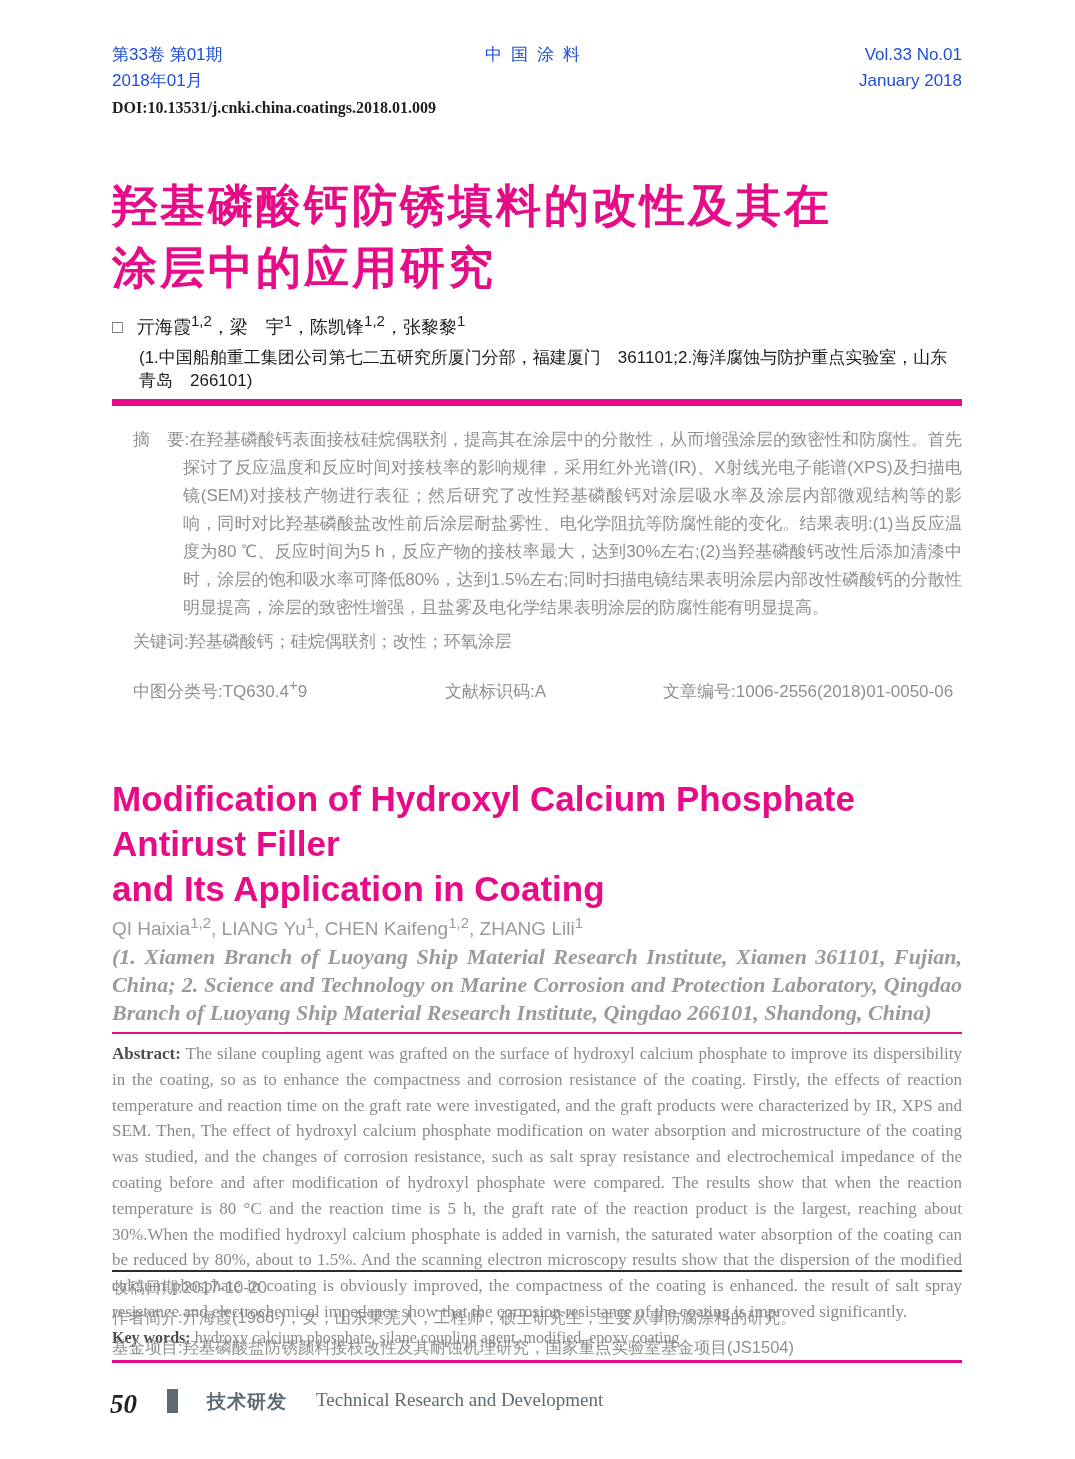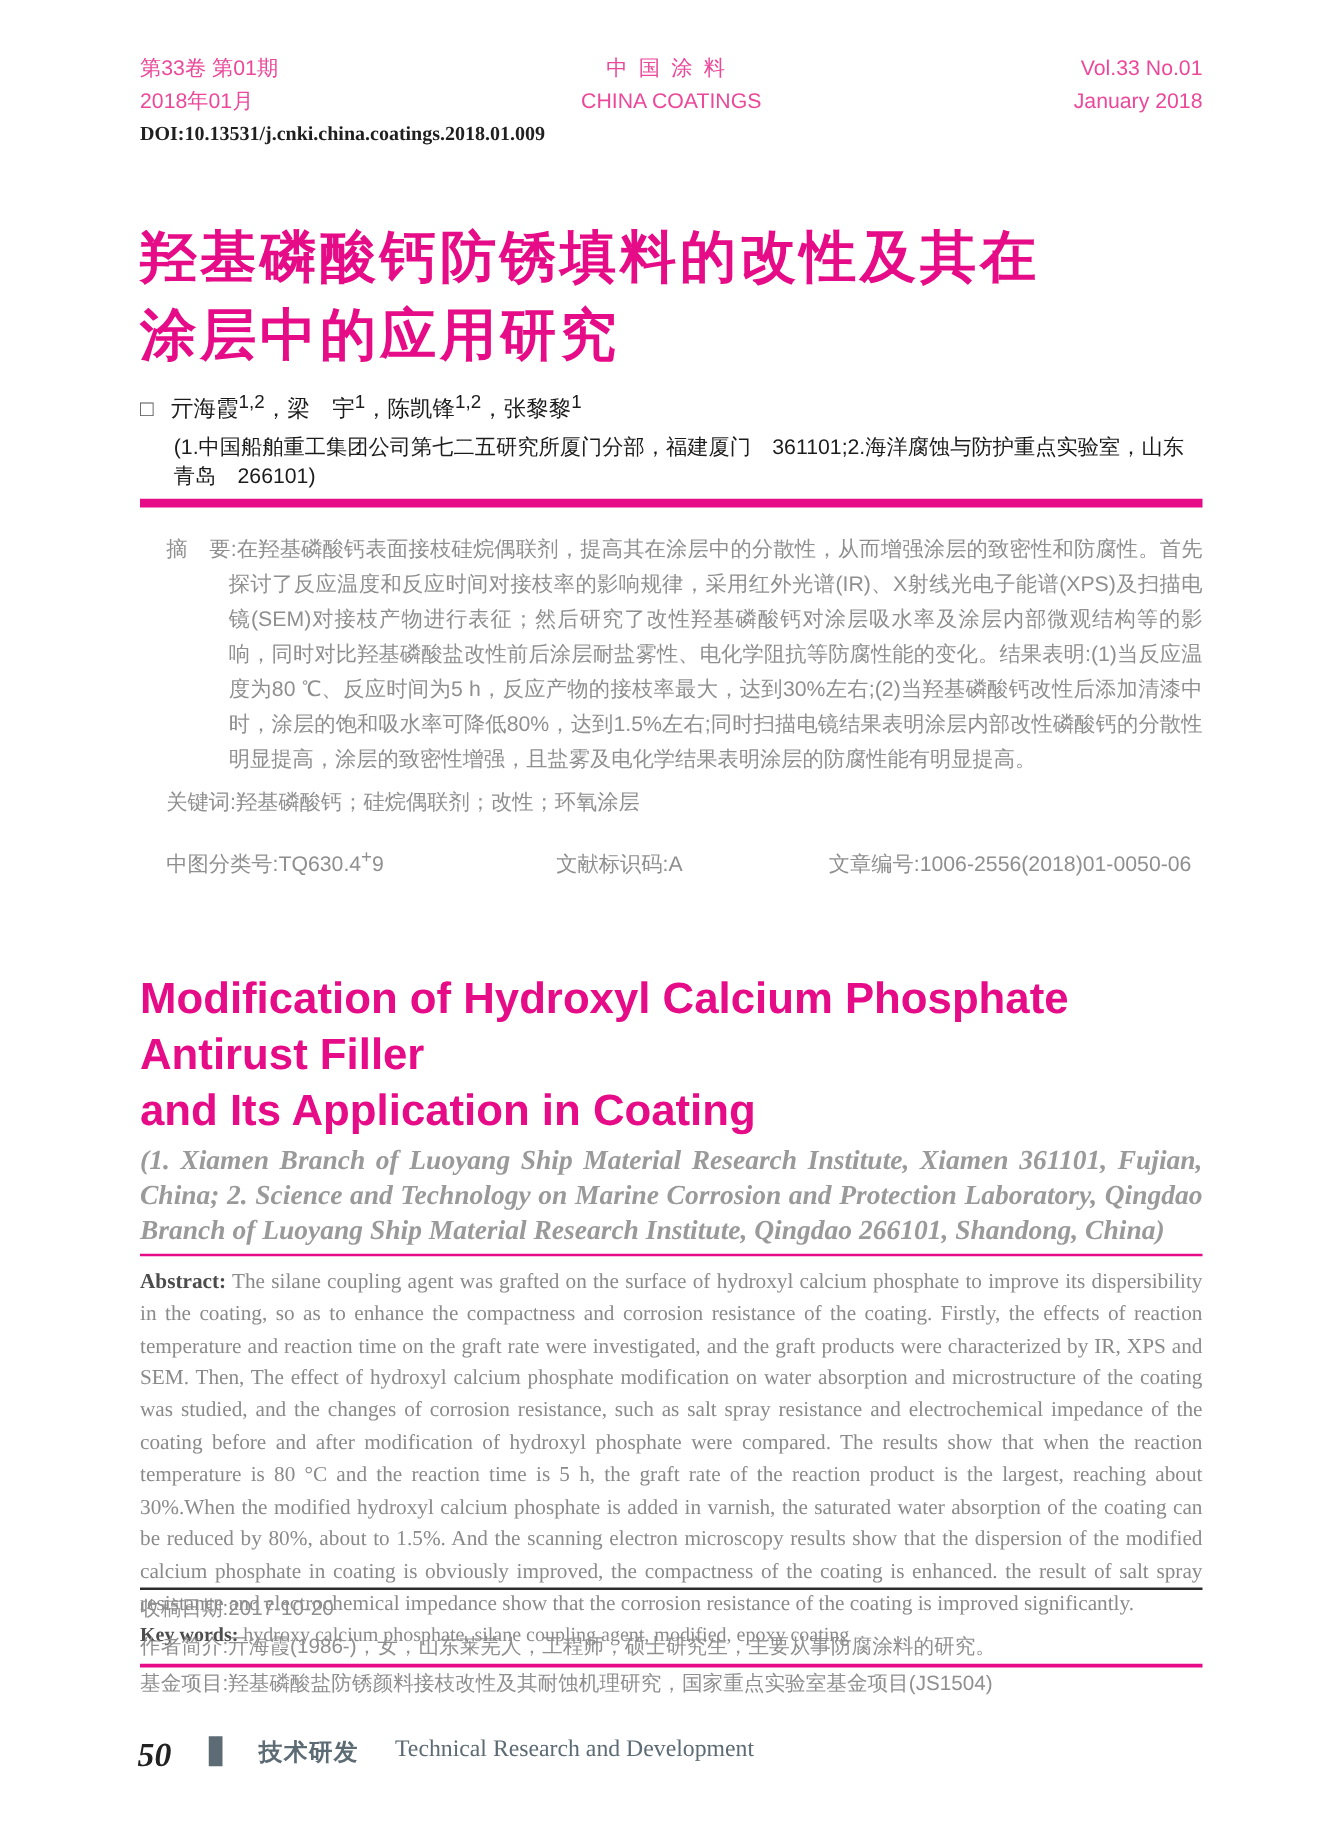--- a/index.html
+++ b/index.html
@@ -9,21 +9,21 @@
   }
   *{box-sizing:border-box;}
   html,body{margin:0;padding:0;}
   body{
     width:1075px;height:1459px;background:#ffffff;position:relative;overflow:hidden;
     font-family:"Liberation Sans",sans-serif;color:#1c1c1c;
   }
   .page{padding:42px 113px 0 112px;}
 
   
-  .masthead{display:flex;color:#ec4899;font-size:17px;line-height:26px;}
+  .masthead{display:flex;color:#1d4ed8;font-size:17px;line-height:26px;}
   .mh-left{flex:1;text-align:left;}
   .mh-center{flex:1.3;text-align:center;}
   .mh-center .cn{letter-spacing:9px;}
   .mh-right{flex:1;text-align:right;}
   .doi-line{font-family:"Liberation Serif",serif;color:#1f1f1f;font-size:16px;margin-top:5px;font-weight:bold;}
 
   
   .cn-title{color:var(--magenta);font-weight:bold;font-size:45px;line-height:62px;letter-spacing:3px;margin-top:58px;}
   .cn-authors{margin-top:16px;font-size:18px;color:#1c1c1c;}
   .cn-authors .mark{margin-right:14px;color:#555;}
@@ -68,21 +68,20 @@
 
 <div class="page">
 
   <div class="masthead">
     <div class="mh-left">
       <div>第33卷 第01期</div>
       <div>2018年01月</div>
     </div>
     <div class="mh-center">
       <div class="cn">中国涂料</div>
-      <div>CHINA COATINGS</div>
     </div>
     <div class="mh-right">
       <div>Vol.33  No.01</div>
       <div>January  2018</div>
     </div>
   </div>
   <div class="doi-line">DOI:10.13531/j.cnki.china.coatings.2018.01.009</div>
 
   <div class="cn-title">
     <div>羟基磷酸钙防锈填料的改性及其在</div>
@@ -103,20 +102,23 @@
       <div class="m2"><span>文献标识码:</span><span>A</span></div>
       <div class="m3"><span>文章编号:</span><span>1006-2556(2018)01-0050-06</span></div>
     </div>
   </div>
 
   <div class="en-title">
     <div>Modification of Hydroxyl Calcium Phosphate Antirust Filler</div>
     <div>and Its Application in Coating</div>
   </div>
 
+  <div class="en-authors">
+    <span>QI Haixia</span><sup>1,2</sup><span>, </span><span>LIANG Yu</span><sup>1</sup><span>, </span><span>CHEN Kaifeng</span><sup>1,2</sup><span>, </span><span>ZHANG Lili</span><sup>1</sup>
+  </div>
   <div class="en-affil">(1. Xiamen Branch of Luoyang Ship Material Research Institute, Xiamen 361101, Fujian, China; 2. Science and Technology on Marine Corrosion and Protection Laboratory, Qingdao Branch of Luoyang Ship Material Research Institute, Qingdao 266101, Shandong, China)</div>
   <div class="rule-thin"></div>
 
   <div class="en-abs"><span class="lbl">Abstract:</span> <span>The silane coupling agent was grafted on the surface of hydroxyl calcium phosphate to improve its dispersibility in the coating, so as to enhance the compactness and corrosion resistance of the coating. Firstly, the effects of reaction temperature and reaction time on the graft rate were investigated, and the graft products were characterized by IR, XPS and SEM. Then, The effect of hydroxyl calcium phosphate modification on water absorption and microstructure of the coating was studied, and the changes of corrosion resistance, such as salt spray resistance and electrochemical impedance of the coating before and after modification of hydroxyl phosphate were compared. The results show that when the reaction temperature is 80 °C and the reaction time is 5 h, the graft rate of the reaction product is the largest, reaching about 30%.When the modified hydroxyl calcium phosphate is added in varnish, the saturated water absorption of the coating can be reduced by 80%, about to 1.5%. And the scanning electron microscopy results show that the dispersion of the modified calcium phosphate in coating is obviously improved, the compactness of the coating is enhanced. the result of salt spray resistance and electrochemical impedance show that the corrosion resistance of the coating is improved significantly.</span></div>
   <div class="en-kw"><span class="lbl">Key words:</span> <span>hydroxy calcium phosphate, silane coupling agent, modified, epoxy coating</span></div>
   <div class="rule-kw"></div>
 
 </div>
 
 <div class="footnote-block">

